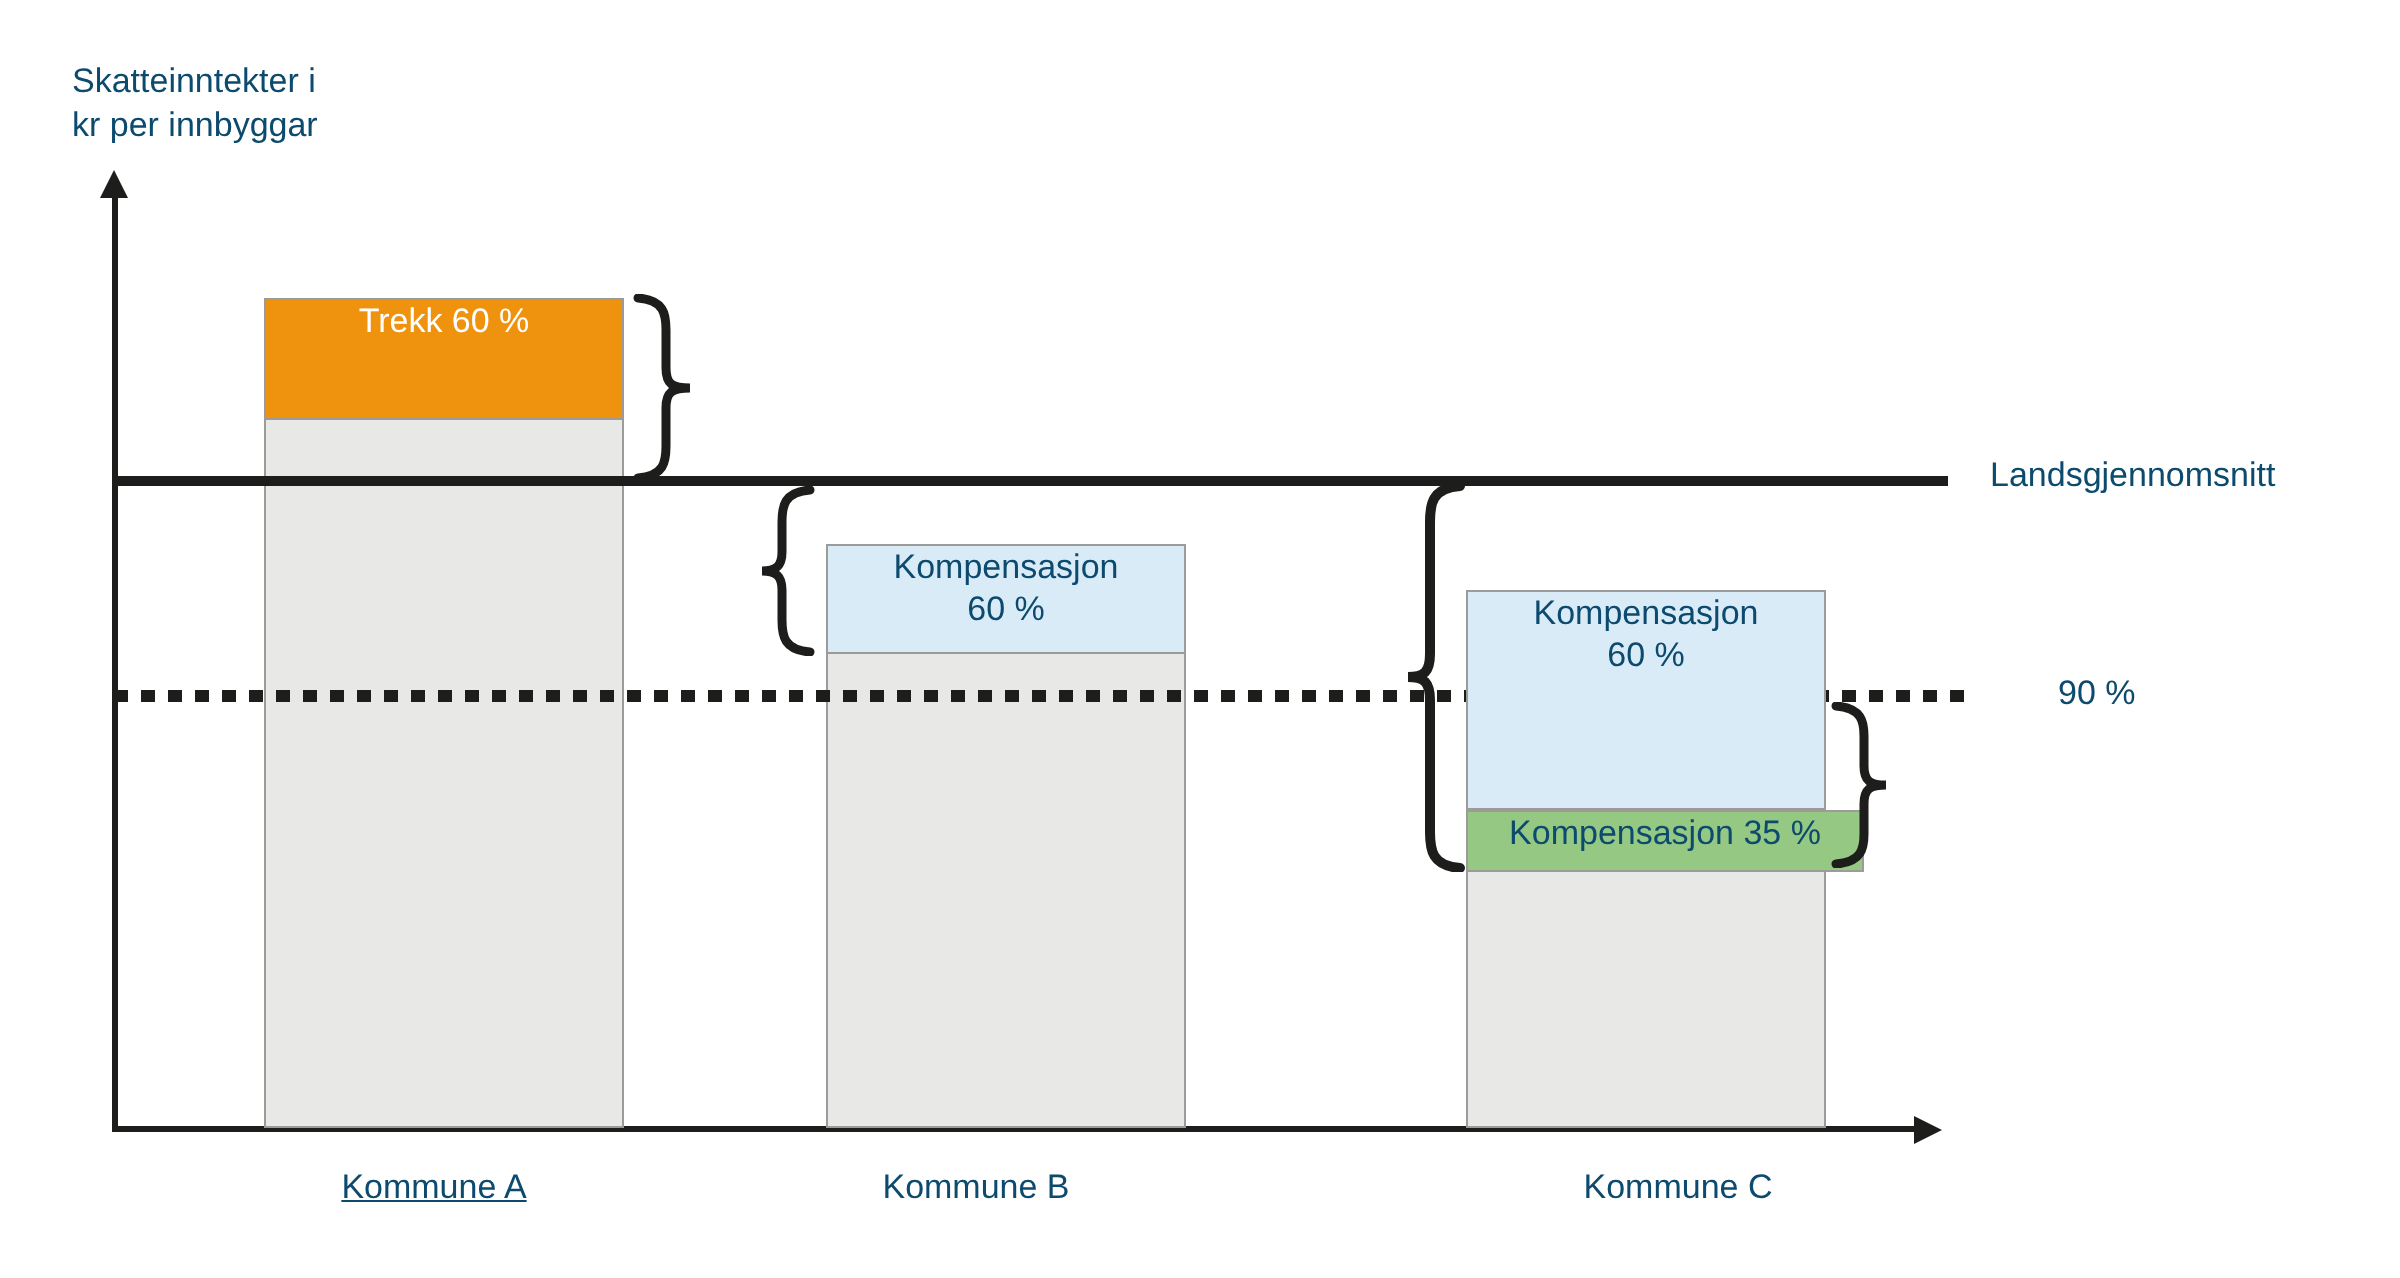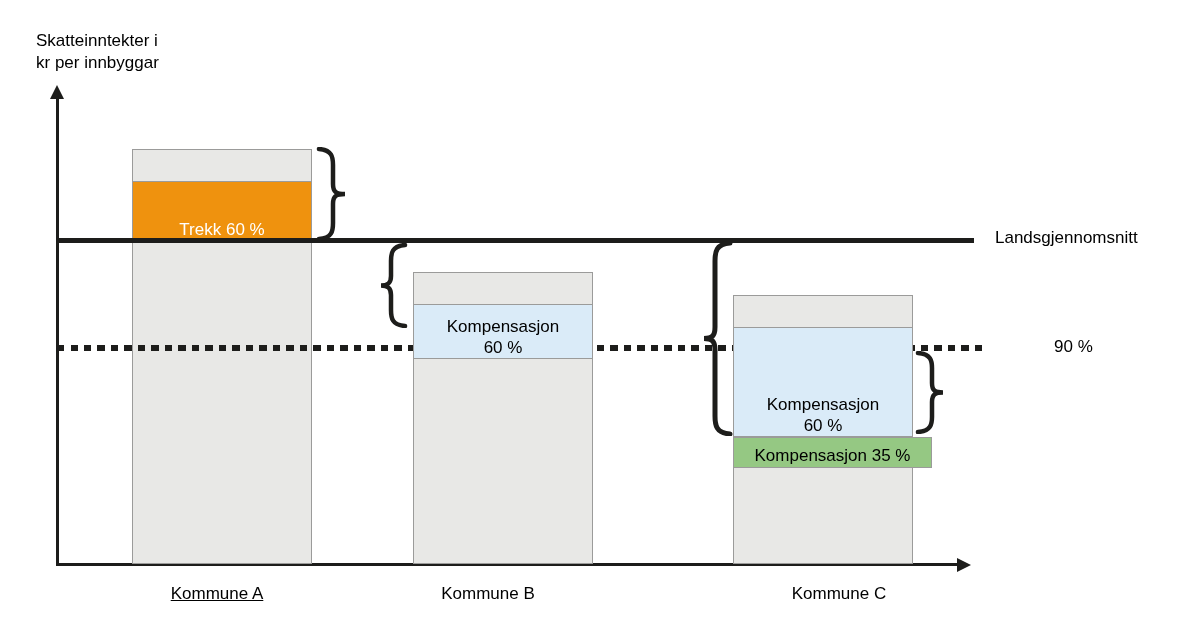--- a/index.html
+++ b/index.html
@@ -1,51 +1,51 @@
 <!DOCTYPE html>
 <html><head>
 <meta charset="utf-8">
 <style>
   html,body{margin:0;padding:0;background:#ffffff;}
   .canvas{
     position:relative;width:1200px;height:639px;background:#ffffff;
     font-family:"Liberation Sans",sans-serif;color:#2b2a29;overflow:hidden;
   }
   .abs{position:absolute;}
-  .txt{font-size:17px;line-height:22px;color:#000000;}
+  .txt{font-size:17px;line-height:22px;color:#0c4a6e;}
   
   .y-axis{left:56px;top:96px;width:3px;height:470px;background:#1d1d1b;z-index:1;}
   .x-axis{left:56px;top:563px;width:905px;height:3px;background:#1d1d1b;z-index:1;}
   .arrow-up{left:50px;top:85px;width:0;height:0;
     border-left:7px solid transparent;border-right:7px solid transparent;
     border-bottom:14px solid #1d1d1b;z-index:1;}
   .arrow-right{left:957px;top:557.5px;width:0;height:0;
     border-top:7px solid transparent;border-bottom:7px solid transparent;
     border-left:14px solid #1d1d1b;z-index:1;}
   
   .avg-line{left:57px;top:238px;width:917px;height:5px;background:#1d1d1b;z-index:4;}
   .dash-line{left:57px;top:345px;width:928px;height:5.5px;z-index:2;
     background:repeating-linear-gradient(90deg,#1d1d1b 0 7px,transparent 7px 13.5px);}
   
   .graybar{background:#e8e8e6;border:1px solid #9b9b9a;box-sizing:border-box;z-index:1;}
   .colorbox{border:1px solid #9b9b9a;box-sizing:border-box;z-index:3;
-    display:flex;align-items:flex-end;justify-content:center;text-align:center;margin-top:32px;}
+    display:flex;align-items:flex-start;justify-content:center;text-align:center;}
   .bar-a-gray{left:132px;top:149px;width:180px;height:415px;}
   .bar-b-gray{left:413px;top:272px;width:180px;height:292px;}
   .bar-c-gray{left:733px;top:295px;width:180px;height:269px;}
   .trekk-box{left:132px;top:149px;width:180px;height:61px;background:#ef920e;}
   .trekk-box .lbl{color:#ffffff;}
   .komp-b-box{left:413px;top:272px;width:180px;height:55px;background:#daebf8;}
   .komp-c60-box{left:733px;top:295px;width:180px;height:110px;background:#daebf8;}
   .komp-c35-box{left:733px;top:405px;width:199px;height:31px;background:#95c883;}
   .wrap-narrow{width:130px;line-height:21px;}
   
   .title-block{left:36px;top:30px;z-index:1;}
   .avg-label{left:995px;top:227px;width:170px;z-index:1;line-height:21px;}
-  .p90-label{left:1054px;top:336px;z-index:1;}
+  .p90-label{left:1029px;top:336px;z-index:1;}
   .cat-label{top:583px;transform:translateX(-50%);z-index:1;white-space:nowrap;}
   .brace{z-index:5;}
 </style>
 </head>
 <body>
 
 <div class="canvas">
 
   <div class="abs txt title-block">
     <div>Skatteinntekter i</div>

